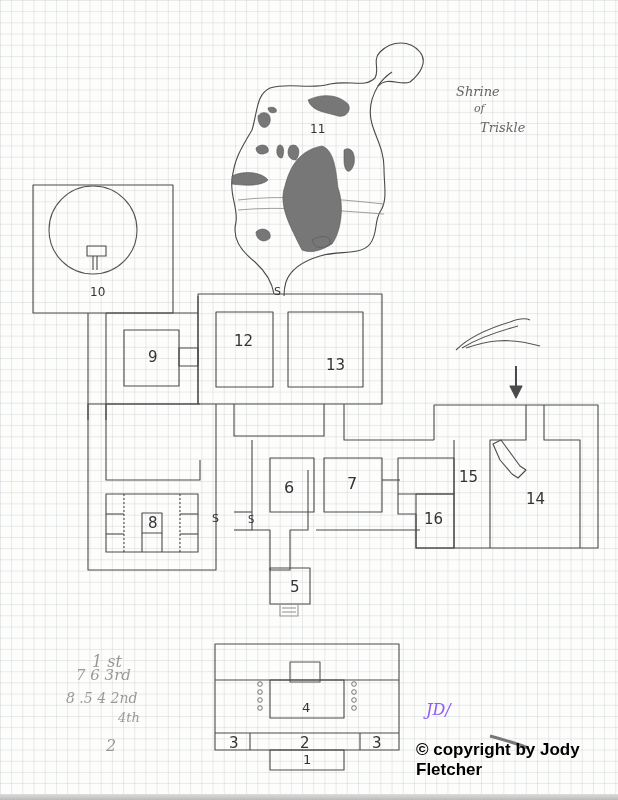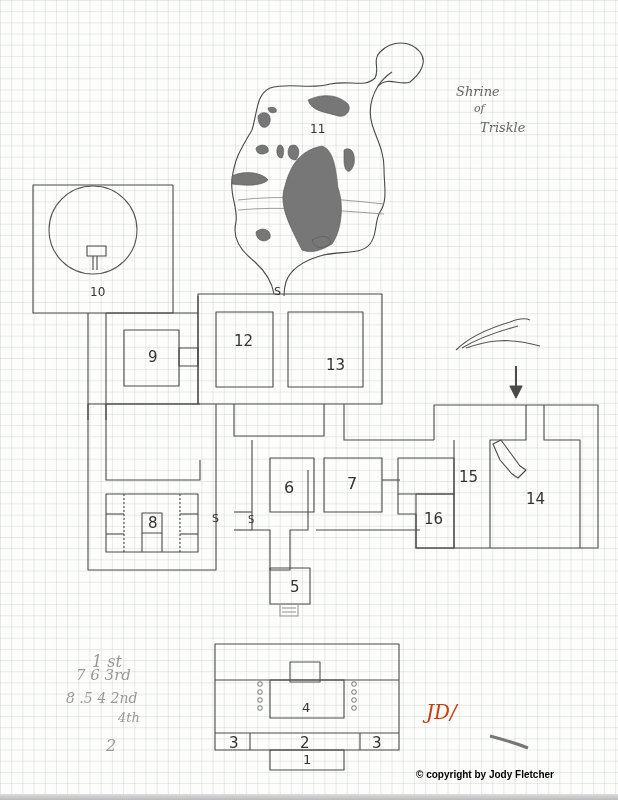--- a/index.html
+++ b/index.html
@@ -14,21 +14,21 @@
       linear-gradient(to right, rgba(170,180,190,0.28) 1px, transparent 1px),
       linear-gradient(to bottom, rgba(170,180,190,0.28) 1px, transparent 1px);
     background-size: 11.2px 11.2px;
   }
   svg.map { position:absolute; left:0; top:0; }
   .lbl { position:absolute; font-family:"DejaVu Sans", sans-serif; color:#333; font-size:15px; }
   .hand { position:absolute; font-family:"DejaVu Serif", serif; color:#666; font-style:italic; font-size:13px;margin-top:40px; }
   .faint { color:#999; }
   .copyright {
     position:absolute; left:416px; bottom:20px; font-weight:bold;
-    font-family:"Liberation Sans", sans-serif; font-size:10px; color:#000;
+    font-family:"Liberation Sans", sans-serif; font-size:17px; color:#000;
   }
   .bottom-edge { position:absolute; left:0; right:0; bottom:0; height:6px; background:linear-gradient(#ddd,#bbb); }
 </style>
 </head>
 <body>
 
 <div class="grid"></div>
 
 <svg class="map" width="618" height="800" viewBox="0 0 618 800" fill="none" stroke="#4a4a4a" stroke-width="1.1" stroke-linejoin="round">
 
@@ -187,17 +187,17 @@
 <span class="lbl" style="left:274px;top:285px;font-size:11px;">S</span>
 <span class="lbl" style="left:212px;top:512px;font-size:11px;">S</span>
 <span class="lbl" style="left:248px;top:514px;font-size:10px;">S</span>
 
 <div class="hand faint" style="left:92px;top:612px;font-size:16px;">1 st</div>
 <div class="hand faint" style="left:76px;top:626px;font-size:15px;">7 6  3rd</div>
 <div class="hand faint" style="left:66px;top:650px;font-size:14px;">8 .5 4  2nd</div>
 <div class="hand faint" style="left:118px;top:670px;font-size:13px;">4th</div>
 <div class="hand faint" style="left:106px;top:696px;font-size:16px;">2</div>
 
-<div class="hand" style="left:426px;top:660px;font-size:20px;color:#c2410c;">JD/</div>
+<div class="hand" style="left:426px;top:660px;font-size:16px;color:#8b5cf6;">JD/</div>
 
 <div class="copyright">© copyright by Jody Fletcher</div>
 
 <div class="bottom-edge"></div>
 
 </body></html>

